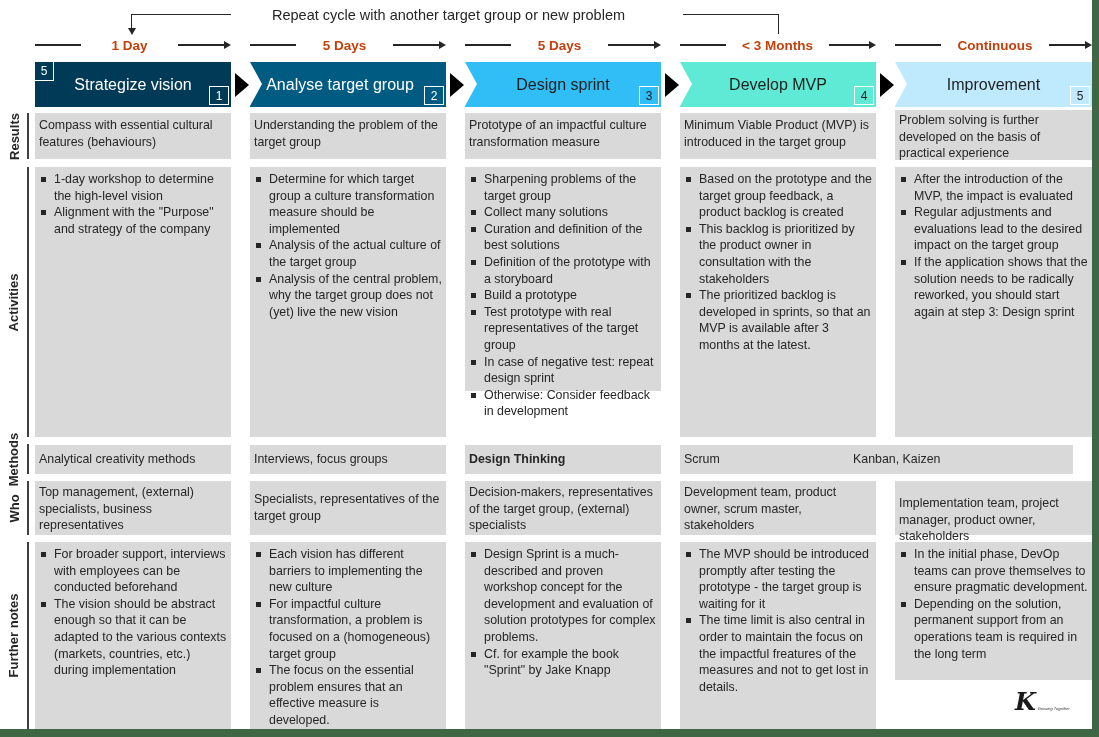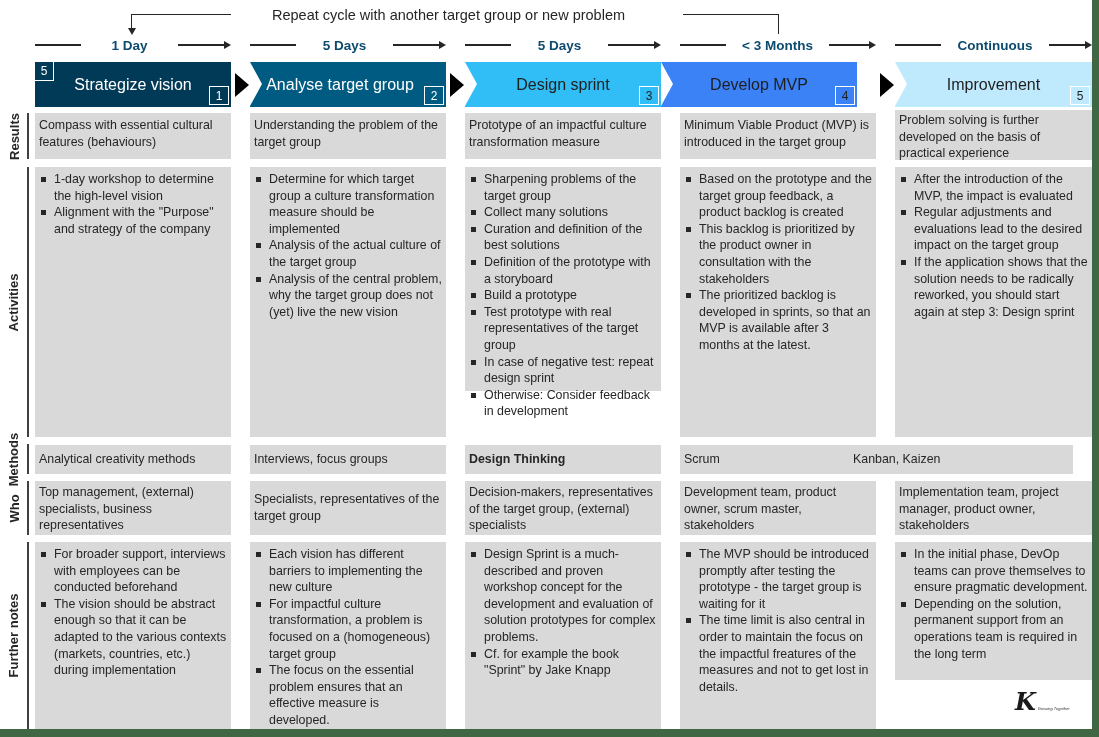--- a/index.html
+++ b/index.html
@@ -10,21 +10,21 @@
   .green-bottom { position: absolute; left: 0; top: 729px; width: 1099px; height: 8px; background: #3f6744; }
 
   
   .repeat-text { position: absolute; left: 272px; top: 7px; font-size: 14.5px; color: #262626; white-space: nowrap; }
   .loop-line { position: absolute; background: #262626; }
   .loop-arrowhead { position: absolute; width: 0; height: 0; border-left: 4px solid transparent; border-right: 4px solid transparent; border-top: 7px solid #262626; }
 
   
   .timeline { position: absolute; top: 36px; height: 18px; display: flex; align-items: center; }
   .tl-line { height: 1.3px; background: #262626; }
-  .tl-label { font-weight: bold; font-size: 13.5px; padding: 0 12px; white-space: nowrap; color: #0c4a6e; }
+  .tl-label { font-weight: bold; font-size: 13.5px; padding: 0 12px; white-space: nowrap; color: #c2410c; }
   .tl-arrow { width: 0; height: 0; border-top: 4px solid transparent; border-bottom: 4px solid transparent; border-left: 7px solid #262626; }
 
   
   .stage { position: absolute; top: 62px; height: 45px; display: flex; align-items: center; justify-content: center; font-size: 16px; }
   .stage .num { position: absolute; right: 2px; bottom: 2px; width: 20px; height: 19px; border: 1.5px solid #ffffff; font-size: 12px; display: flex; align-items: center; justify-content: center; }
   .stage .num-tl { position: absolute; left: 0; top: 0; width: 19px; height: 19px; border: 1.5px solid #ffffff; border-top: none; border-left: none; font-size: 12px; display: flex; align-items: center; justify-content: center; color: #ffffff; }
   .stage-notch { position: absolute; left: 0; top: 0; width: 0; height: 0; border-top: 22.5px solid transparent; border-bottom: 22.5px solid transparent; border-left: 12px solid #ffffff; }
   .chevron { position: absolute; top: 73px; width: 0; height: 0; border-top: 12px solid transparent; border-bottom: 12px solid transparent; border-left: 14px solid #000000; }
 
   
@@ -103,21 +103,21 @@
 </div>
 <div class="chevron" style="left:450px;"></div>
 
 <div class="stage" style="left:465px; width:196px; background:#31bdf5; color:#1f1f1f;">
   <div class="stage-notch"></div>
   <span>Design sprint</span>
   <div class="num" style="color:#1f1f1f;">3</div>
 </div>
 <div class="chevron" style="left:665px;"></div>
 
-<div class="stage" style="left:661px; width:196px; background:#3b82f6; color:#1f1f1f;">
+<div class="stage" style="left:680px; width:196px; background:#5eead4; color:#1f1f1f;">
   <div class="stage-notch"></div>
   <span>Develop MVP</span>
   <div class="num" style="color:#1f1f1f;">4</div>
 </div>
 <div class="chevron" style="left:880px;"></div>
 
 <div class="stage" style="left:895px; width:197px; background:#bfe9fd; color:#1f1f1f;">
   <div class="stage-notch"></div>
   <span>Improvement</span>
   <div class="num" style="color:#1f1f1f;">5</div>
@@ -209,21 +209,21 @@
 <div class="cell center-v" style="left:849px; top:445px; width:224px; height:29px;">
     <span>Kanban, Kaizen</span>
   </div>
 
 <div class="cell" style="left:35px; top:481px; width:196px; height:54px; padding-top:3px;">Top management, (external) specialists, business representatives</div>
 <div class="cell center-v" style="left:250px; top:481px; width:196px; height:54px;">
     <span>Specialists, representatives of the target group</span>
   </div>
 <div class="cell" style="left:465px; top:481px; width:196px; height:54px; padding-top:3px;">Decision-makers, representatives of the target group, (external) specialists</div>
 <div class="cell" style="left:680px; top:481px; width:196px; height:54px; padding-top:3px;">Development team, product owner, scrum master, stakeholders</div>
-<div class="cell" style="left:895px; top:481px; width:197px; height:54px; padding-top:3px;">Implementation team, project manager, product owner, stakeholders</div>
+<div class="cell" style="left:895px; top:481px; width:197px; height:54px; padding-top:14px;">Implementation team, project manager, product owner, stakeholders</div>
 
 <div class="cell" style="left:35px; top:542px; width:196px; height:187px;">
   <ul>
     <li>For broader support, interviews with employees can be conducted beforehand</li>
     <li>The vision should be abstract enough so that it can be adapted to the various contexts (markets, countries, etc.) during implementation</li>
   </ul>
 </div>
 <div class="cell" style="left:250px; top:542px; width:196px; height:187px;">
   <ul>
     <li>Each vision has different barriers to implementing the new culture</li>

